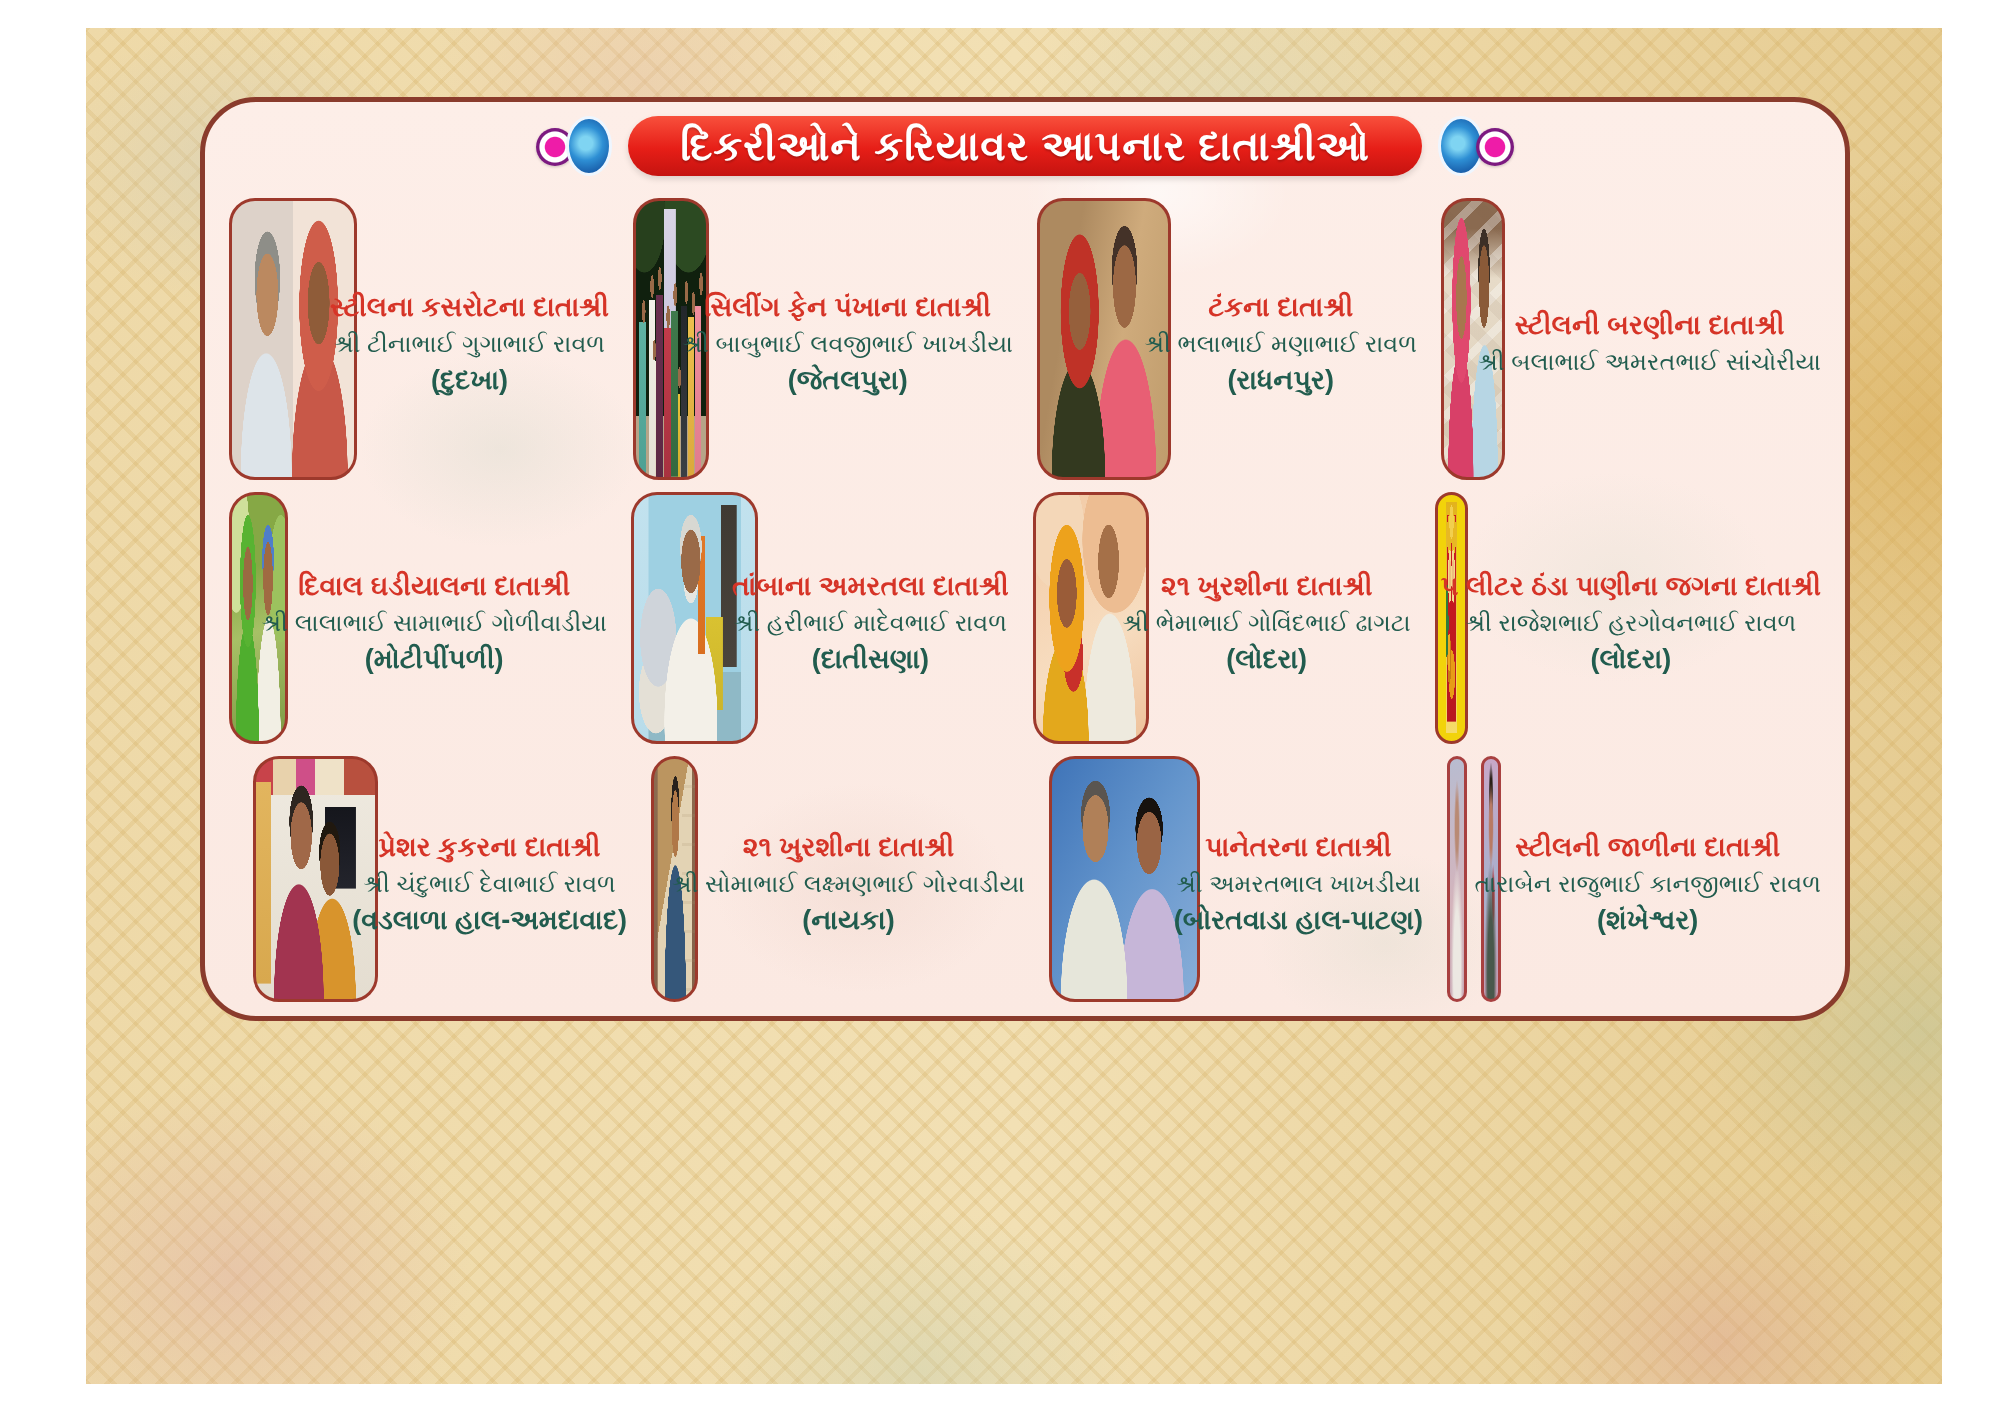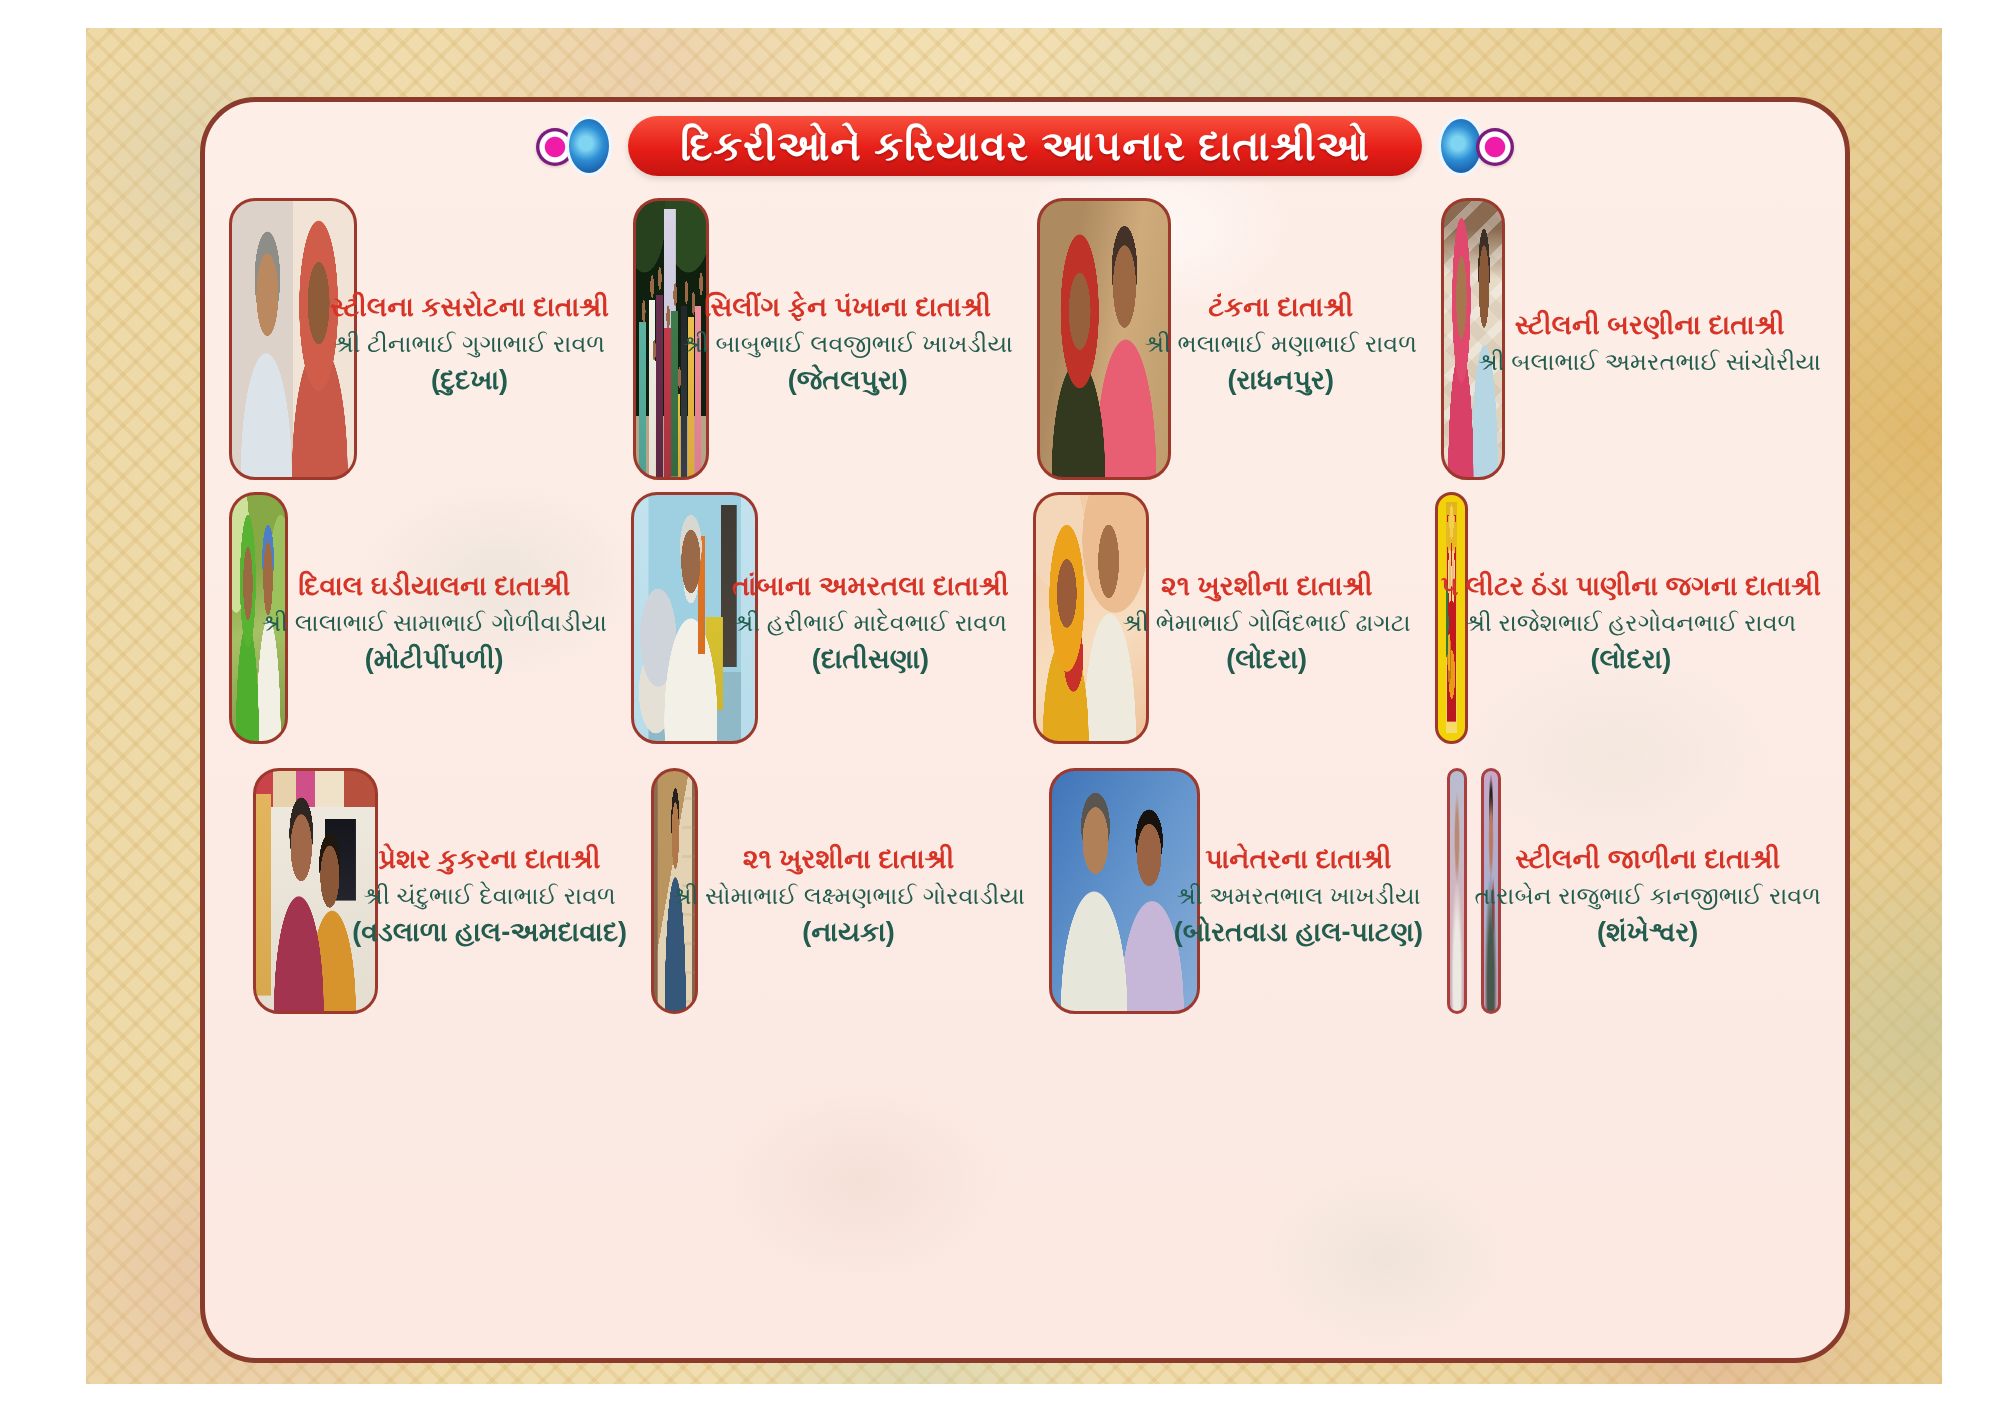--- a/index.html
+++ b/index.html
@@ -18,21 +18,21 @@
       radial-gradient(ellipse 320px 260px at 99% 74%, #b9c49a77, #0000 70%),
       radial-gradient(ellipse 340px 280px at 8% 92%, #dfaea677, #0000 70%),
       radial-gradient(ellipse 300px 230px at 45% 99%, #c2cdae66, #0000 70%),
       radial-gradient(ellipse 280px 230px at 88% 97%, #dc9e9466, #0000 70%),
       repeating-linear-gradient(45deg, #d2ab5c38 0 4px, #0000 4px 18px),
       repeating-linear-gradient(-45deg, #d2ab5c38 0 4px, #0000 4px 18px),
       linear-gradient(90deg, #eed9a8, #f2e0b4 50%, #e6cc92);
   }
   
   .panel{
-    position:absolute;left:200px;top:97px;width:1650px;height:1266px;
+    position:absolute;left:200px;top:97px;width:1650px;height:924px;
     box-sizing:border-box;border:5px solid #8a3b2c;border-radius:56px;
     background:
       radial-gradient(ellipse 190px 120px at 58% 10%, #ffffff99, #0000 70%),
       radial-gradient(ellipse 200px 140px at 18% 38%, #cdd5c54d, #0000 70%),
       radial-gradient(ellipse 220px 150px at 86% 52%, #d8dccc44, #0000 70%),
       radial-gradient(ellipse 210px 150px at 40% 86%, #e7c9bd4d, #0000 70%),
       radial-gradient(ellipse 180px 130px at 72% 92%, #cfd6c244, #0000 70%),
       linear-gradient(#fdeee8, #fbe9e2);
     overflow:hidden;
   }
@@ -56,21 +56,21 @@
     box-shadow:0 1px 3px #0003;
   }
   .orn-left .bead-blue{right:0;}
   .orn-left .bead-pink{left:0;}
   .orn-right .bead-blue{left:0;}
   .orn-right .bead-pink{right:0;}
   
   .row{display:grid;grid-template-columns:repeat(4,1fr);column-gap:24px;padding:0 24px;}
   .row1{margin-top:20px;}
   .row2{margin-top:12px;}
-  .row3{margin-top:24px;padding-left:48px;}
+  .row3{margin-top:12px;padding-left:48px;}
   .card{display:flex;align-items:center;}
   .photo{
     width:100%;box-sizing:border-box;border:3px solid #9d392c;border-radius:26px;
     background-repeat:no-repeat;
   }
   .row1 .photo{height:282px;}
   .row2 .photo{height:252px;}
   .row3 .photo{height:246px;}
   .caption{width:114%;margin-left:-7%;text-align:center;margin-top:9px;}
   .cap-item{color:#d63427;font-size:27px;font-weight:700;line-height:36px;white-space:nowrap;}

